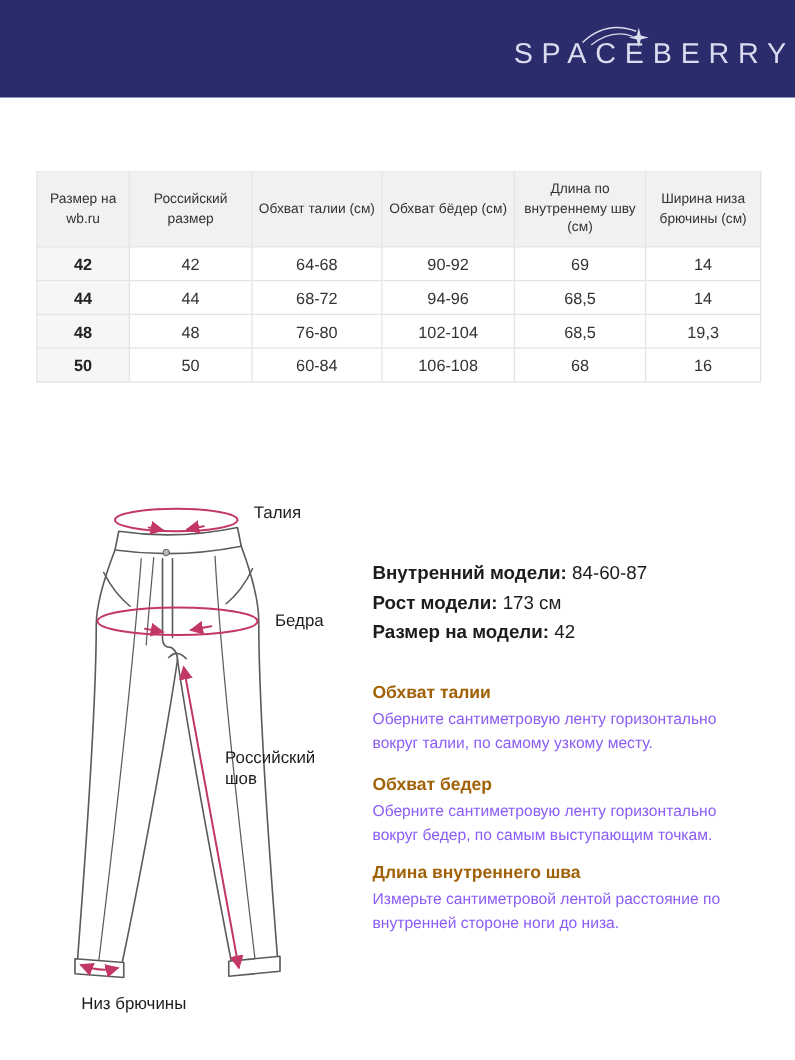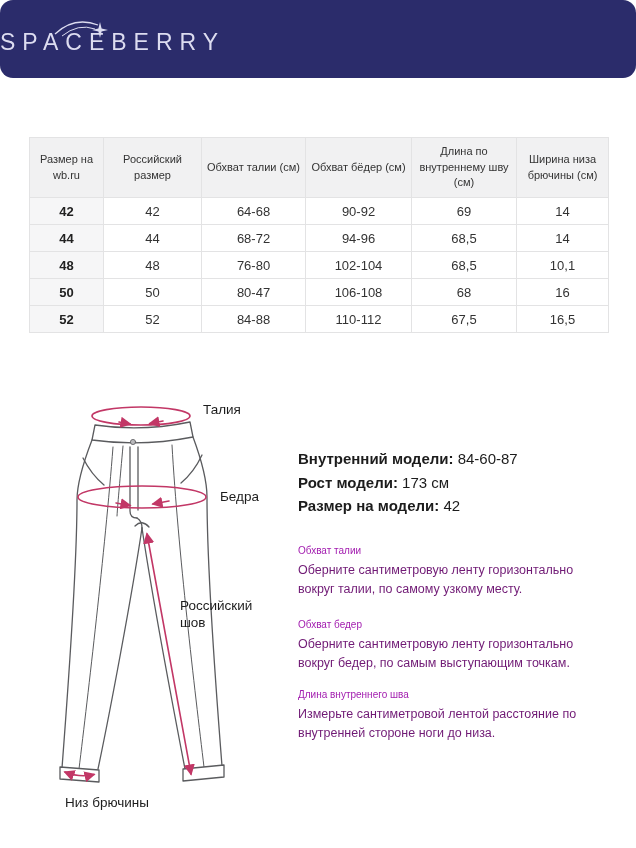--- a/index.html
+++ b/index.html
@@ -1,20 +1,20 @@
 <!DOCTYPE html>
 <html><head>
 <meta charset="utf-8">
 <style>
   html,body{margin:0;padding:0;background:#ffffff;font-family:"Liberation Sans","DejaVu Sans",sans-serif;}
   .page{position:relative;width:636px;height:848px;background:#ffffff;overflow:hidden;}
 
   
   .band{position:absolute;left:0;top:0;width:636px;height:78px;background:#2b2c6b;
-        display:flex;align-items:center;justify-content:flex-start;border-radius:13px;}
+        display:flex;align-items:center;justify-content:flex-end;}
   .logo{position:relative;display:inline-block;margin-top:6px;}
   .logo-text{font-size:23px;letter-spacing:7px;color:#dcdcf0;font-weight:400;}
   .comet{position:absolute;left:52px;top:-17px;width:62px;height:30px;pointer-events:none;}
 
   
   .size-table{position:absolute;left:29px;top:137px;width:579px;border-collapse:collapse;table-layout:fixed;}
   .size-table th,.size-table td{border:1px solid #e3e3e4;text-align:center;vertical-align:middle;}
   .size-table th{background:#f1f1f2;color:#333;font-weight:400;font-size:11px;line-height:1.45;height:55px;padding:2px 5px;}
   .size-table td{background:#ffffff;color:#333;font-size:13px;height:26px;padding:0 2px;}
   .size-table td.first{background:#f6f6f7;font-weight:700;color:#222;}
@@ -27,22 +27,22 @@
   .dlabel.hips{left:200px;top:98px;}
   .dlabel.inseam{left:160px;top:207px;width:92px;}
   .dlabel.hem{left:45px;top:404px;}
 
   
   .info{position:absolute;left:298px;top:0;width:312px;}
   .params{position:absolute;left:0;top:447px;font-size:15px;color:#1c1c1c;line-height:23.5px;}
   .params b{font-weight:700;}
   .section{position:absolute;left:0;width:312px;}
   .sec-1{top:545px;} .sec-2{top:619px;} .sec-3{top:689px;}
-  .sec-title{font-size:10px;font-weight:400;color:#a21caf;}
-  .sec-body{margin-top:5px;font-size:12.5px;color:#701a75;line-height:19px;}
+  .sec-title{font-size:14px;font-weight:700;color:#a16207;}
+  .sec-body{margin-top:5px;font-size:12.5px;color:#8b5cf6;line-height:19px;}
 </style>
 </head>
 <body>
 
 <div class="page">
 
   <div class="band">
     <div class="logo">
       <svg class="comet" viewBox="0 0 62 30">
         <path d="M3,22 Q22,4 46,13" fill="none" stroke="#dcdcf0" stroke-width="1.3"></path>
@@ -88,37 +88,29 @@
         <td>94-96</td>
         <td>68,5</td>
         <td>14</td>
       </tr>
       <tr>
         <td class="first">48</td>
         <td>48</td>
         <td>76-80</td>
         <td>102-104</td>
         <td>68,5</td>
-        <td>10,1</td>
+        <td>19,3</td>
       </tr>
       <tr>
         <td class="first">50</td>
         <td>50</td>
-        <td>80-47</td>
+        <td>60-84</td>
         <td>106-108</td>
         <td>68</td>
         <td>16</td>
-      </tr>
-      <tr>
-        <td class="first">52</td>
-        <td>52</td>
-        <td>84-88</td>
-        <td>110-112</td>
-        <td>67,5</td>
-        <td>16,5</td>
       </tr>
     </tbody>
   </table>
 
   <div class="diagram">
     <svg width="260" height="435" viewBox="0 0 260 435">
       <defs>
         <marker id="arr" viewBox="0 0 10 10" refX="8.5" refY="5" markerWidth="7" markerHeight="7" orient="auto-start-reverse">
           <path d="M0,0 L10,5 L0,10 z" fill="#c23766"></path>
         </marker>

